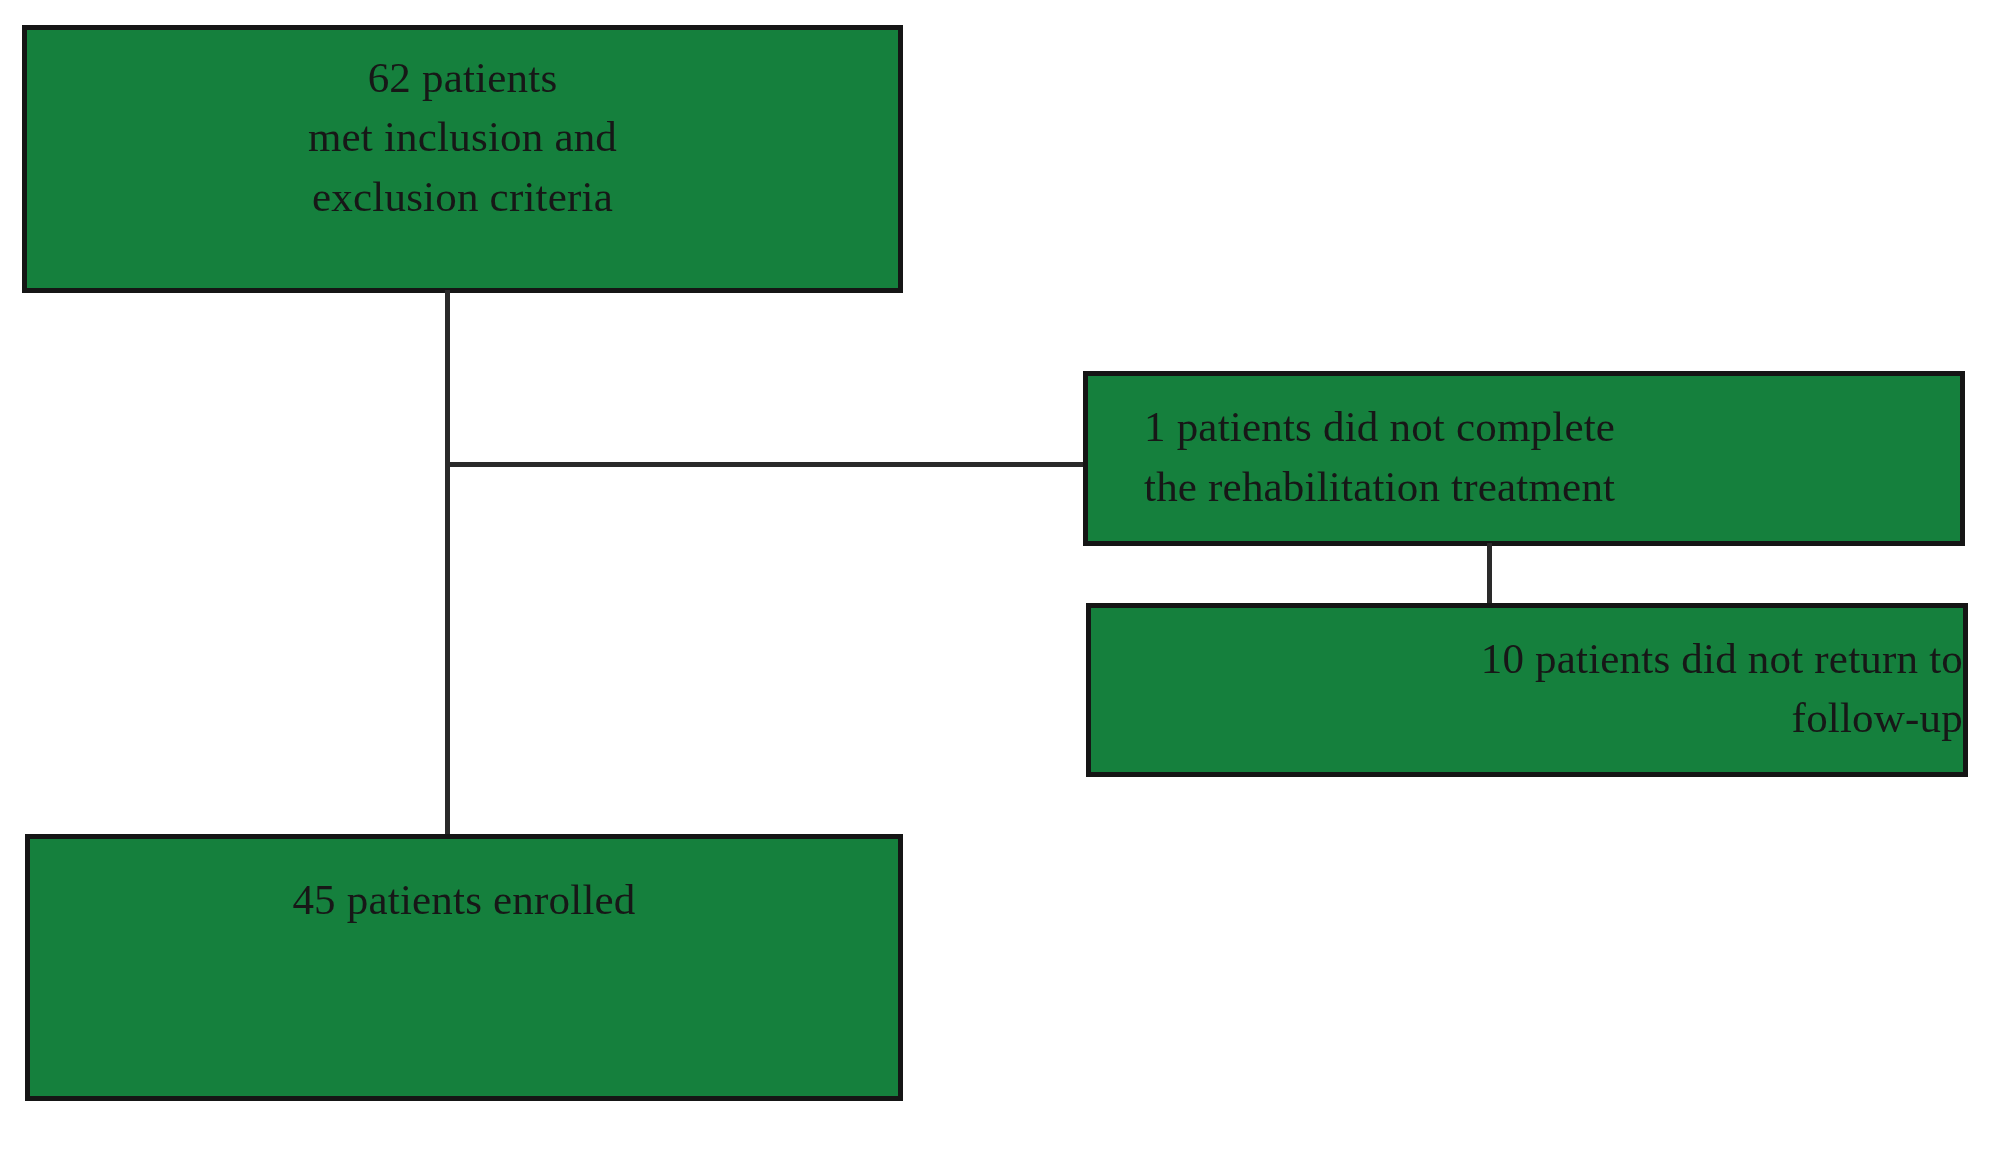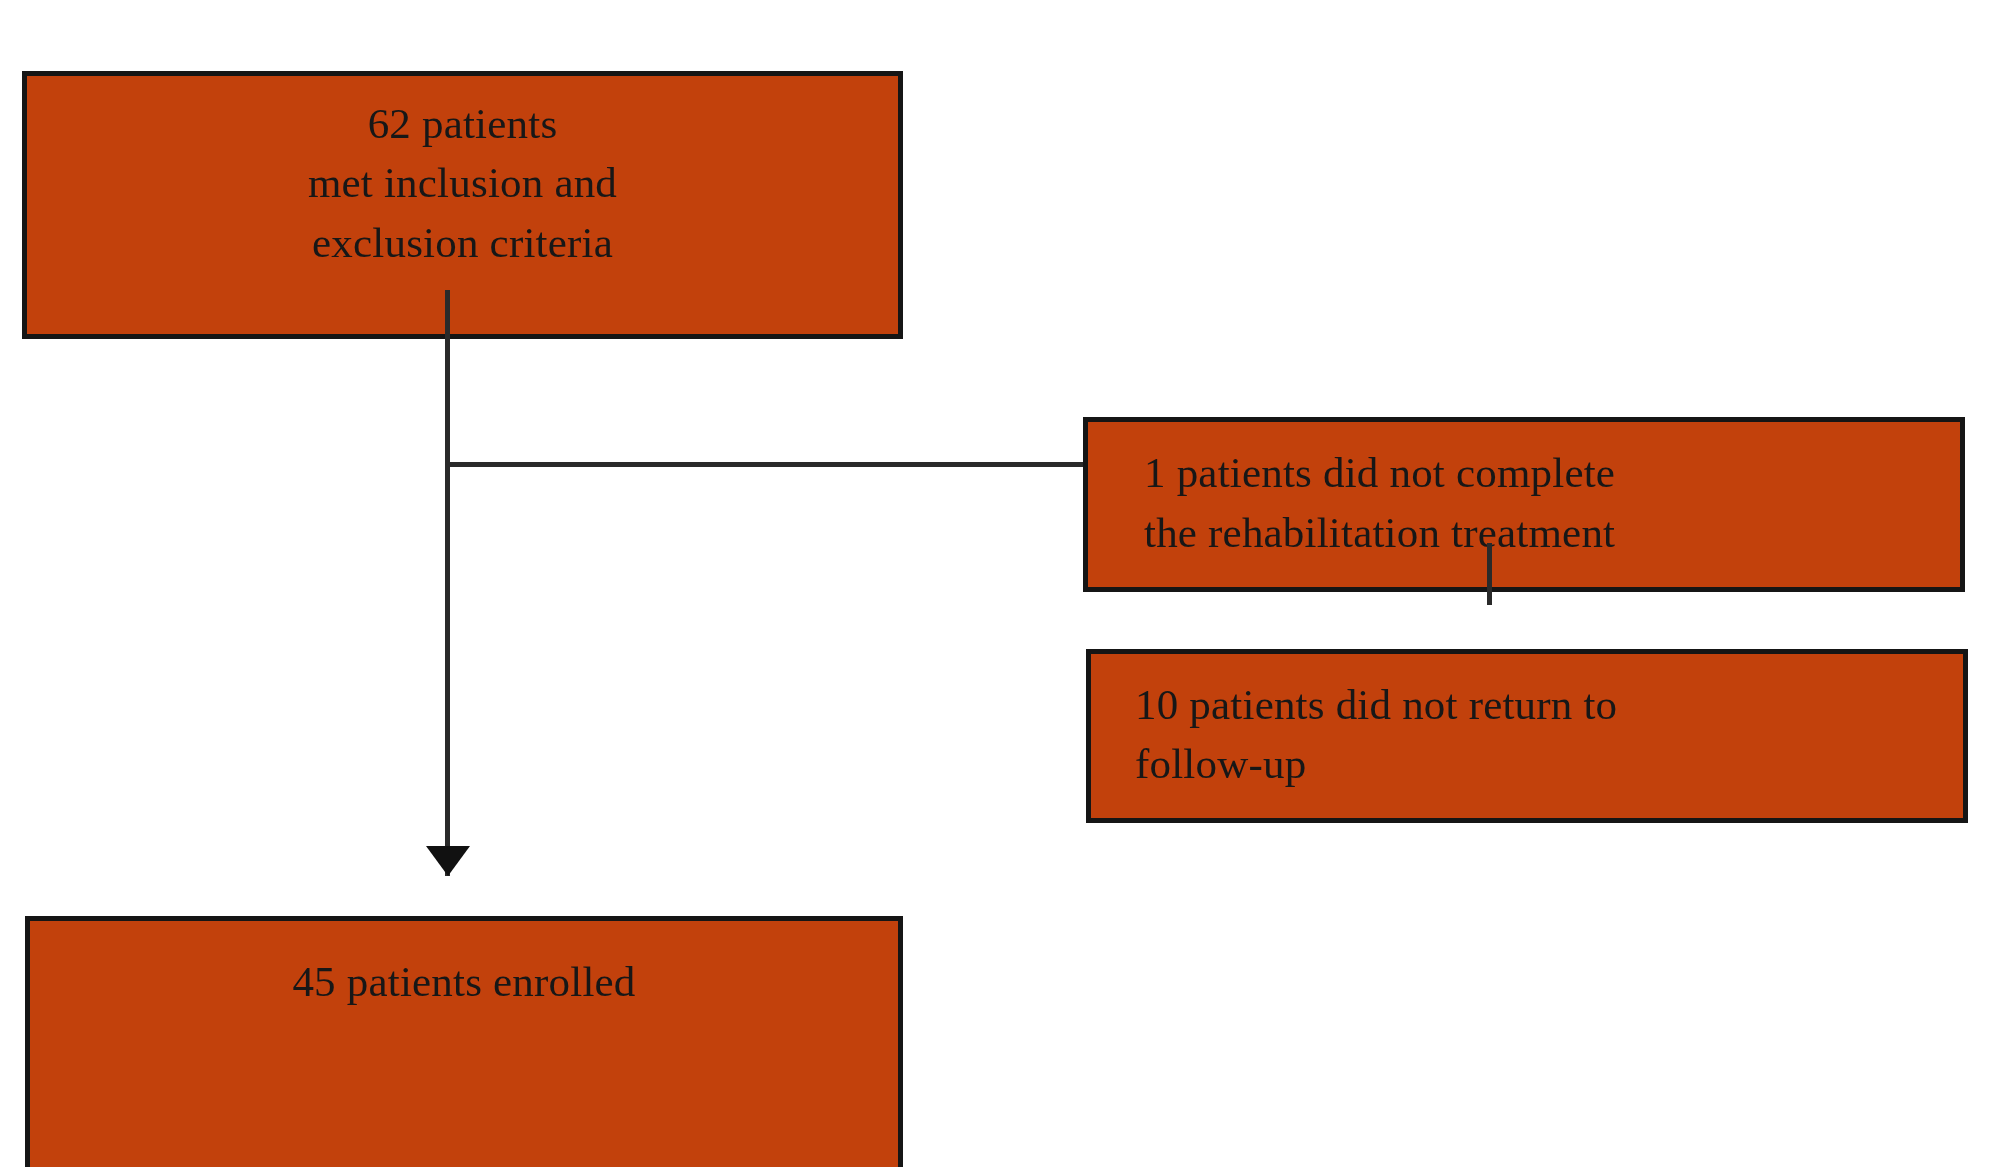--- a/index.html
+++ b/index.html
@@ -15,25 +15,24 @@
   #canvas {
     position: relative;
     width: 1998px;
     height: 1167px;
     background: #ffffff;
     overflow: hidden;
   }
   .flow-box {
     position: absolute;
     box-sizing: border-box;
-    background: #c2410c;
+    background: #15803d;
     border: 5px solid #151515;
     display: flex;
     align-items: center;
-    margin-top: 46px;
   }
   .flow-box .box-text {
     width: 100%;
     font-size: 43px;
     line-height: 1.38;
     letter-spacing: 0.2px;
     color: #171717;
     white-space: pre-line;
   }
   .align-center .box-text { text-align: center; }
@@ -60,25 +59,26 @@
   }
 
   
   #box-lostfollowup {
     left: 1086px; top: 603px;
     width: 882px; height: 174px;
   }
   #box-lostfollowup .box-text {
     padding: 0 0 0 44px;
     transform: translateY(-2px);
+    text-align: right;
   }
 
   
   #box-enrolled {
-    left: 25px; top: 870px;
+    left: 25px; top: 834px;
     width: 878px; height: 267px;
   }
   #box-enrolled .box-text {
     padding: 0 30px;
     transform: translateY(-68px);
   }
 
   
   .connector {
     position: absolute;

